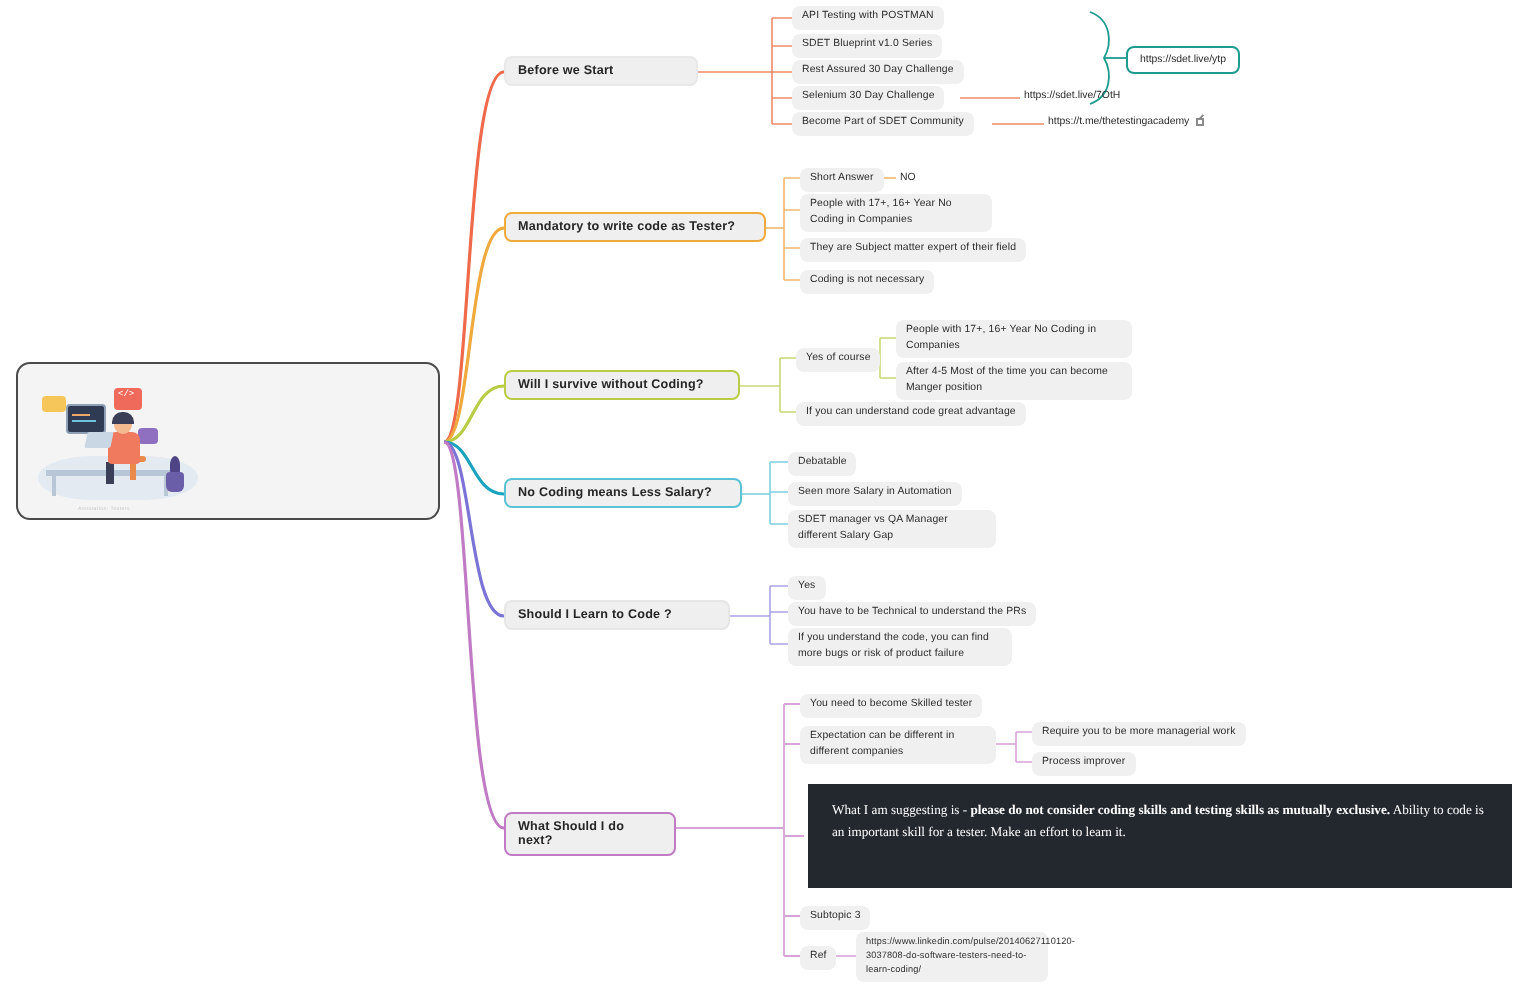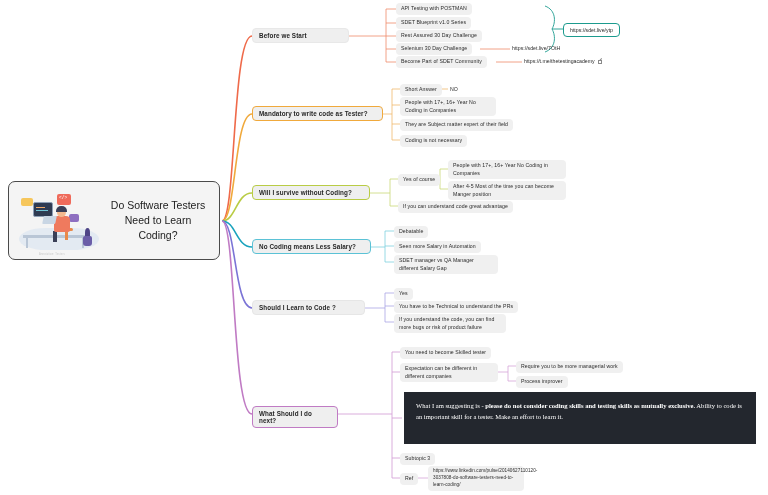--- a/index.html
+++ b/index.html
@@ -267,21 +267,20 @@
       <div class="leg"></div>
         <div class="body"></div>
       <div class="head"></div>
         <div class="hair"></div>
       <div class="arm"></div>
         <div class="laptop"></div>
       <div class="plantleaf"></div>
         <div class="plant"></div>
       <div class="caption">Annotation: Testers</div>
     </div>
-    <div class="title">Do Software Testers Need to Learn Coding?</div>
   </div>
 
   <div class="branch b1" style="left:252px; top:28px; width:97px;">Before we Start</div>
   <div class="node" style="left:396px; top:3px;">API Testing with POSTMAN</div>
   <div class="node" style="left:396px; top:17px;">SDET Blueprint v1.0 Series</div>
   <div class="node" style="left:396px; top:30px;">Rest Assured 30 Day Challenge</div>
   <div class="node" style="left:396px; top:43px;">Selenium 30 Day Challenge</div>
   <div class="plain" style="left:512px; top:45px;">https://sdet.live/7OtH</div>
   <div class="node" style="left:396px; top:56px;">Become Part of SDET Community</div>
   <div class="plain" style="left:524px; top:58px;">

